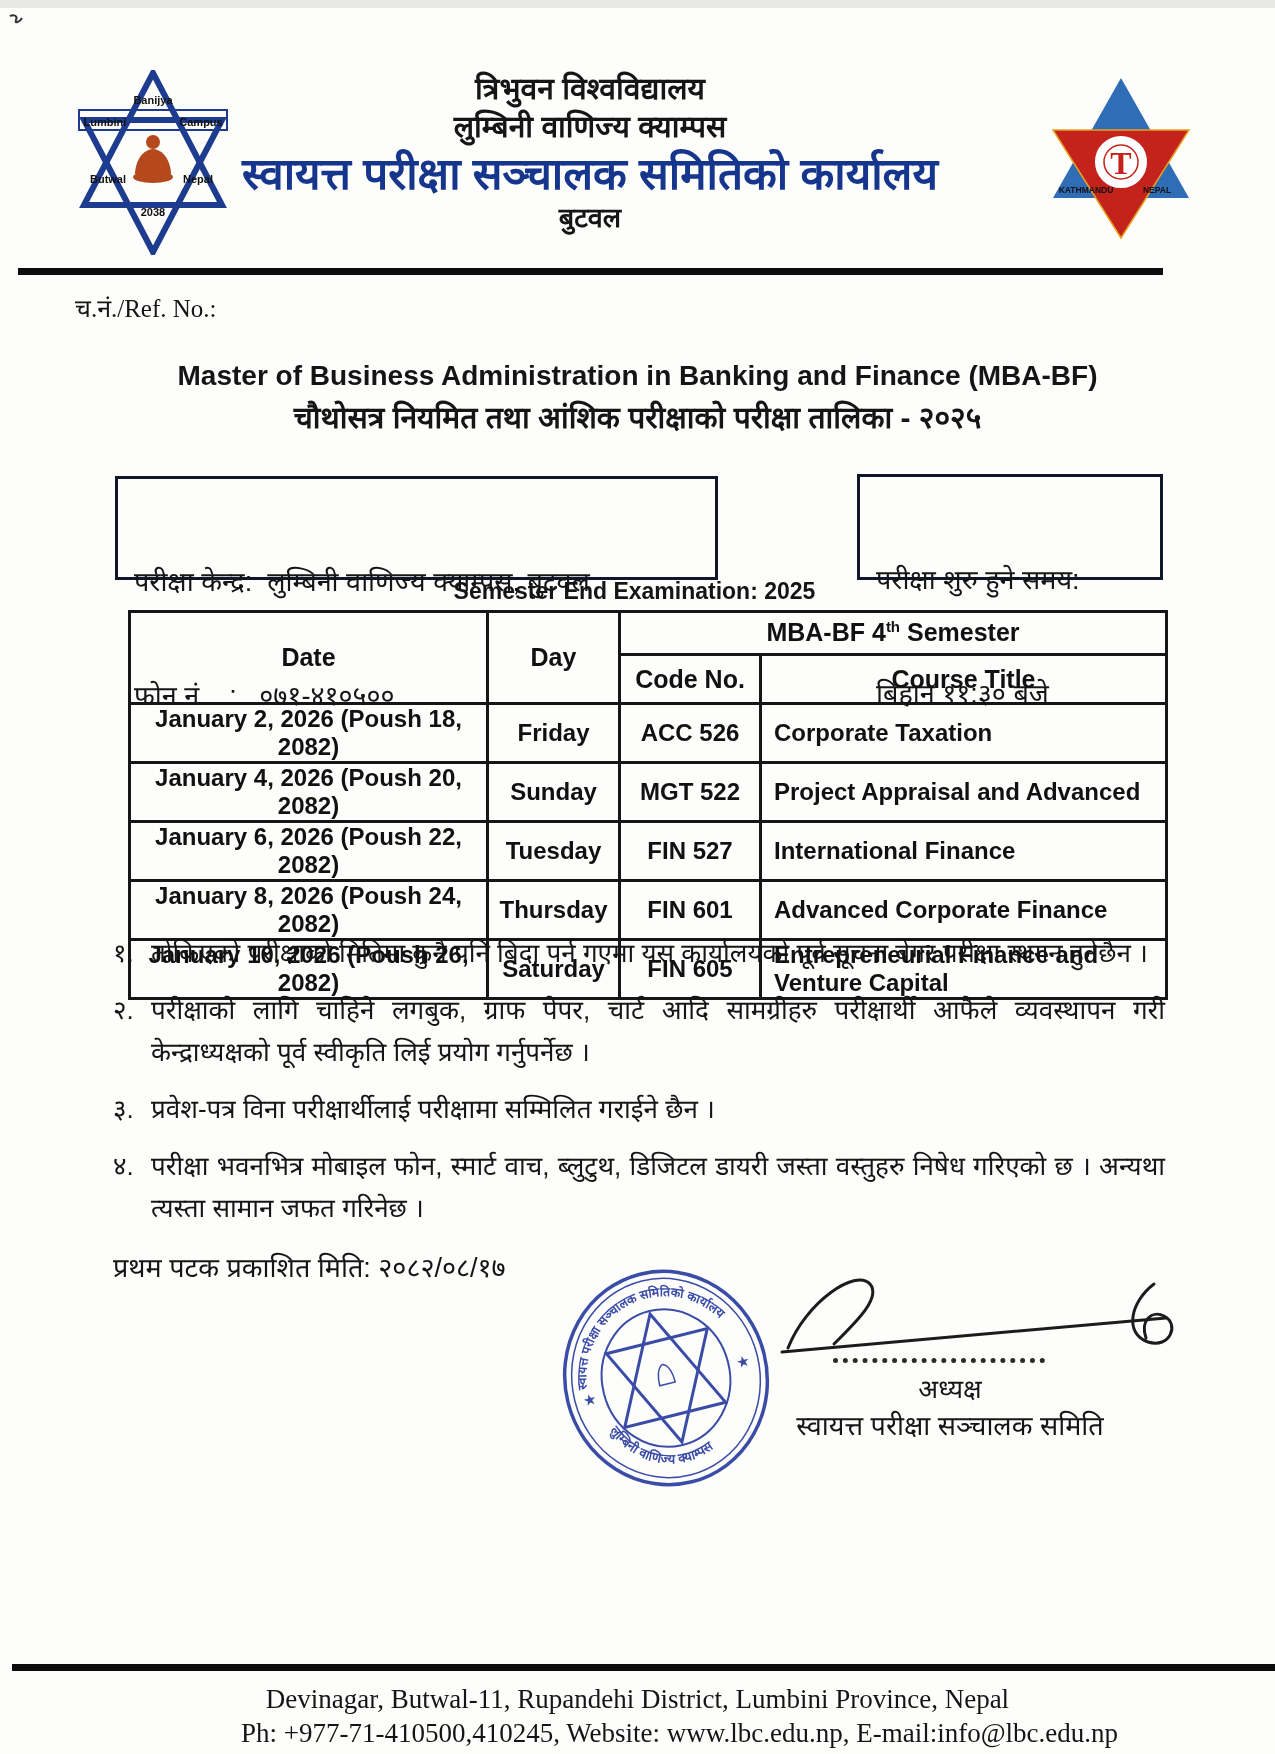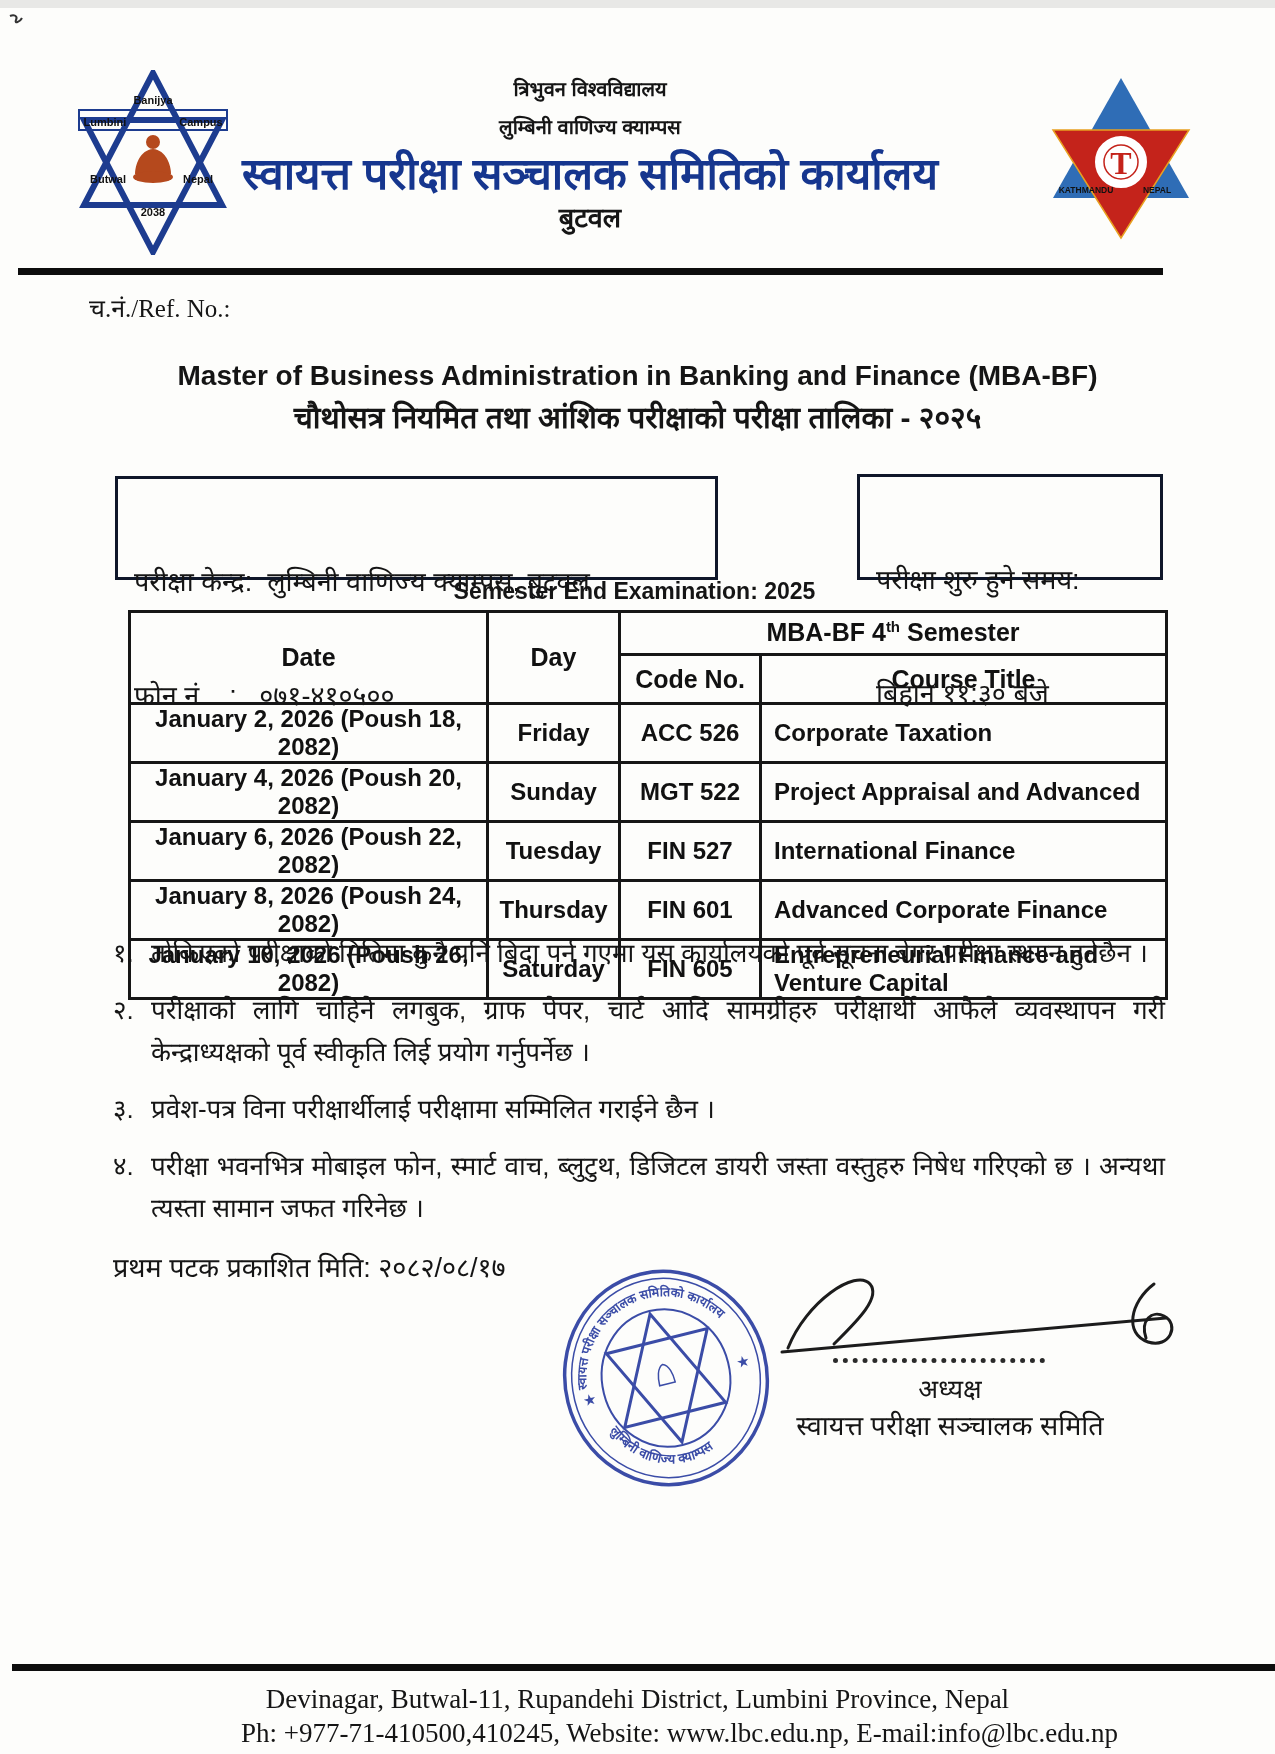--- a/index.html
+++ b/index.html
@@ -4,25 +4,25 @@
 <style>
   html,body{margin:0;padding:0;background:#e8e8e6;}
   .page{
     position:relative;width:1275px;height:1754px;margin:8px auto;
     background:#fdfdfb;color:#151515;
     font-family:"Liberation Sans",sans-serif;overflow:hidden;
   }
   .abs{position:absolute;}
   
   .hdr-text{left:235px;top:62px;width:710px;text-align:center;}
-  .hdr-line1,.hdr-line2{font-size:20px;font-weight:bold;line-height:38px;}
+  .hdr-line1,.hdr-line2{font-size:30px;font-weight:bold;line-height:38px;}
   .hdr-line3{font-size:44px;font-weight:bold;color:#16368e;line-height:56px;white-space:nowrap;}
   .hdr-line4{font-size:27px;font-weight:bold;line-height:32px;}
   .rule{background:#0d0d0d;}
-  .ref-line{left:89px;top:282px;font-family:"Liberation Serif",serif;font-size:25px;}
+  .ref-line{left:75px;top:282px;font-family:"Liberation Serif",serif;font-size:25px;}
   
   .title-en{left:0;top:352px;width:1275px;text-align:center;font-size:28px;font-weight:bold;}
   .title-np{left:0;top:388px;width:1275px;text-align:center;font-size:30px;font-weight:bold;}
   
   .info-box{border:3px solid #0f172a;padding:8px 16px;font-size:27px;line-height:38px;font-weight:500;white-space:pre-wrap;}
   .box-center{left:115px;top:468px;width:565px;height:82px;}
   .box-time{left:857px;top:466px;width:268px;height:84px;}
   
   .tbl-heading{left:116px;top:570px;width:1037px;text-align:center;font-size:23px;font-weight:bold;}
   table.sched{left:128px;top:602px;width:1037px;border-collapse:collapse;table-layout:fixed;position:absolute;}

